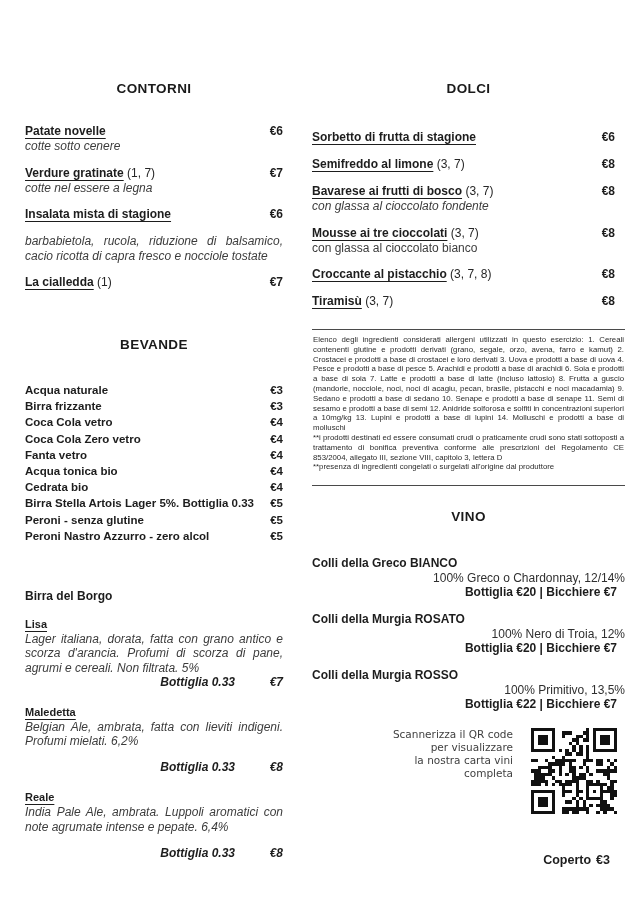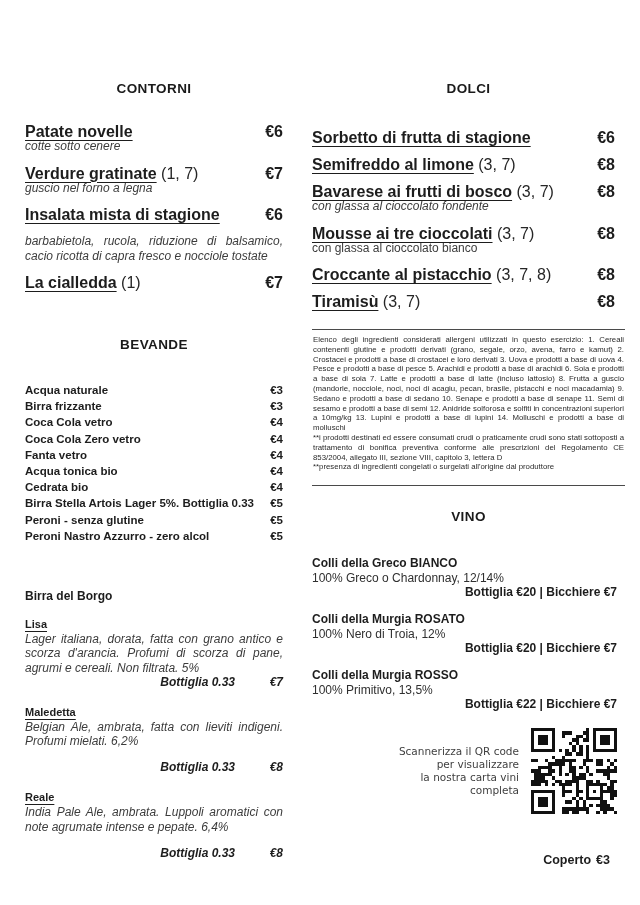--- a/index.html
+++ b/index.html
@@ -19,21 +19,21 @@
     letter-spacing:.4px; margin:0; color:#1a1a1a; line-height:14px;
   }
   .contorni-head,.dolci-head{ position:absolute; top:66px; left:0; right:0; }
 
   .menu-list{ position:absolute; left:0; right:0; }
   .contorni-list{ top:108px; }
   .dolci-list{ top:114px; padding-right:10px; }
 
   .menu-item{ margin-bottom:12px; }
   .item-row{ display:flex; justify-content:space-between; align-items:baseline;
-             font-size:16px; line-height:15px; }
+             font-size:12px; line-height:15px; }
   .item-title{ padding-right:6px; }
   .item-name{ font-weight:bold; text-decoration:underline;
               text-underline-offset:2.5px; text-decoration-thickness:1px; }
   .item-allergens{ font-weight:normal; color:#262626; }
   .item-price{ font-weight:bold; white-space:nowrap; }
   .item-desc{ margin:0; font-style:italic; font-size:12px; line-height:14.5px;
               color:var(--soft); text-align:justify; }
   .item-note{ margin:0; font-size:12px; line-height:14.5px; color:var(--soft); }
 
   .bevande-block{ position:absolute; top:322px; left:0; right:0; }
@@ -62,27 +62,27 @@
     border-top:1px solid var(--rule); border-bottom:1px solid var(--rule);
     padding:5px 1px 6px; min-height:157px;
   }
   .allergen-box p{ margin:0; font-size:7.8px; line-height:9.8px;
                    text-align:justify; color:#2b2b2b; }
 
   .vino-block{ position:absolute; top:494px; left:0; right:0; }
   .wine-list{ margin-top:32px; }
   .wine-item{ margin-bottom:12px; }
   .wine-name{ font-size:12px; font-weight:bold; line-height:15px; }
-  .wine-sub{ font-size:12px; line-height:14px; color:#2f2f2f; }
+  .wine-sub{ font-size:12px; line-height:14px; color:#2f2f2f;text-align:right; }
   .wine-price-row{ text-align:right; font-weight:bold; font-size:12px;
                    line-height:15px; padding-right:8px; }
 
   .qr-block{ position:absolute; top:712px; left:0; right:0;
-             display:flex; justify-content:flex-end; align-items:center;
-             gap:12px; padding-right:8px; }
+             display:flex; justify-content:flex-end; align-items:flex-start;
+             gap:18px; padding-right:8px; }
   .qr-text{ font-family:"DejaVu Sans",sans-serif; font-size:10.5px;
             line-height:13px; text-align:right; color:#3f3f3f; margin-bottom:0px; }
   .qr-svg{ display:block; }
 
   .coperto-row{ position:absolute; top:837px; right:15px; display:flex;
                 gap:5px; font-size:12.5px; font-weight:bold; line-height:15px; }
 </style>
 </head>
 <body>
 
@@ -100,21 +100,21 @@
           </div>
           <p class="item-desc">cotte sotto cenere</p>
 
         </div>
 
         <div class="menu-item">
           <div class="item-row">
             <span class="item-title"><span class="item-name">Verdure gratinate</span> <span class="item-allergens">(1, 7)</span></span>
             <span class="item-price">€7</span>
           </div>
-          <p class="item-desc">guscio nel forno a legna</p>
+          <p class="item-desc">cotte nel essere a legna</p>
 
         </div>
 
         <div class="menu-item">
           <div class="item-row">
             <span class="item-title"><span class="item-name">Insalata mista di stagione</span> </span>
             <span class="item-price">€6</span>
           </div>
 
         </div>

